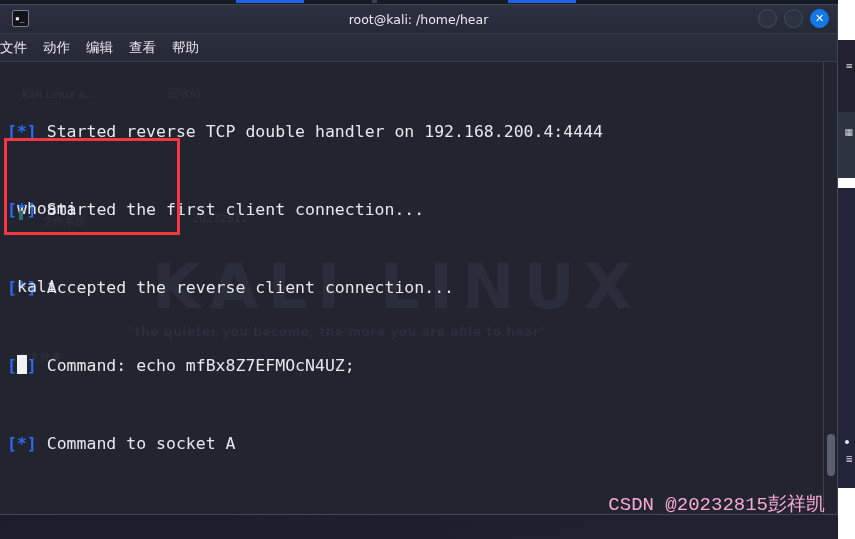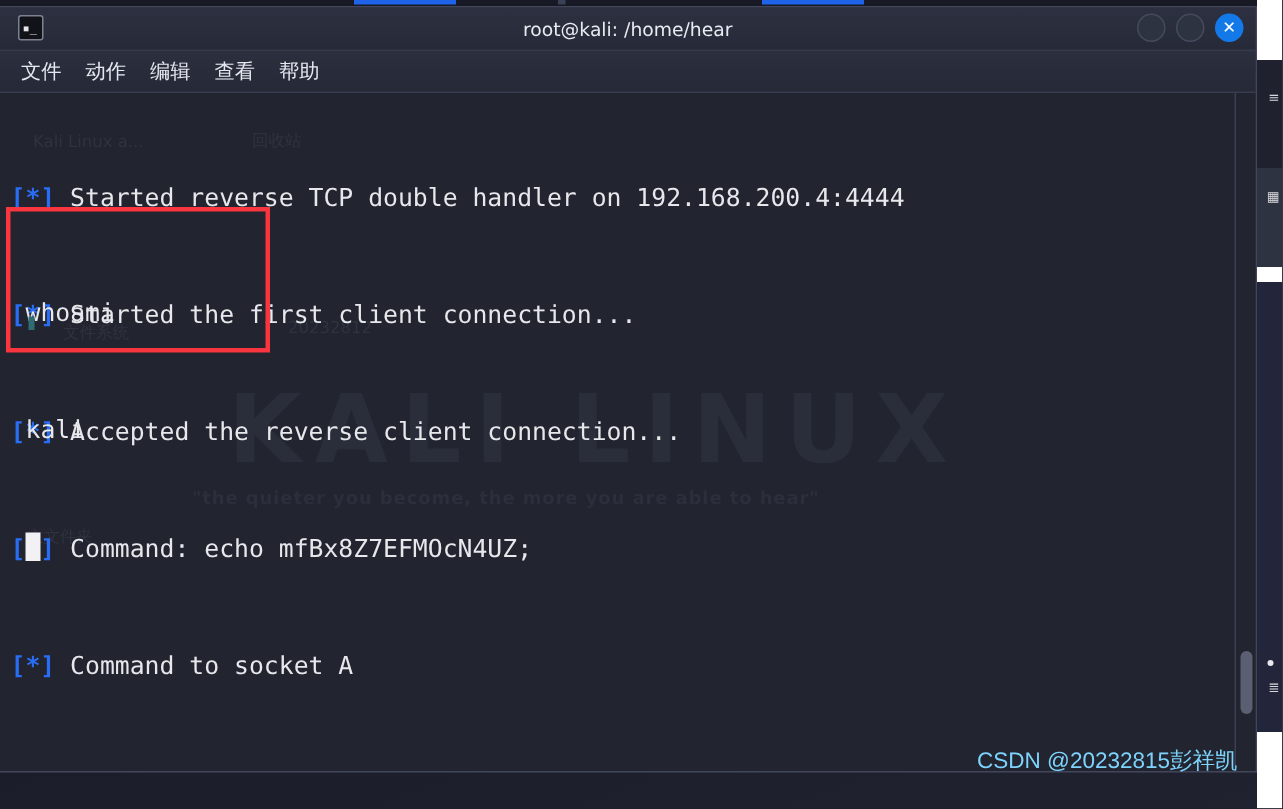--- a/index.html
+++ b/index.html
@@ -170,21 +170,20 @@
     font-family: "DejaVu Sans", sans-serif;
   }
 
   .menubar {
     height: 27px;
     flex: 0 0 27px;
     background: linear-gradient(180deg, #2b2f3e 0%, #262a37 100%);
     border-bottom: 1px solid #373c4e;
     display: flex;
     align-items: center;
-    padding-left: 14px;
     gap: 16px;
   }
   .menu-item {
     font-size: 13.5px;
     color: #e6e8ef;
     font-family: "DejaVu Sans", sans-serif;
     cursor: default;
     white-space: nowrap;
   }
 
@@ -297,23 +296,23 @@
     height: 42px;
     background: #5a6071;
     border-radius: 4px;
   }
 
   
   .csdn-wm {
     position: absolute;
     right: 30px;
     bottom: 22px;
-    font-family: Liberation Sans, sans-serif;
-    font-size: 15px;
-    color: #7dd3fc;
+    font-family: Liberation Mono, monospace;
+    font-size: 19px;
+    color: #f9a8d4;
     z-index: 6;
     white-space: nowrap;
     user-select: none;
   }
 </style>
 </head>
 <body>
 
 <div id="screen">
 

